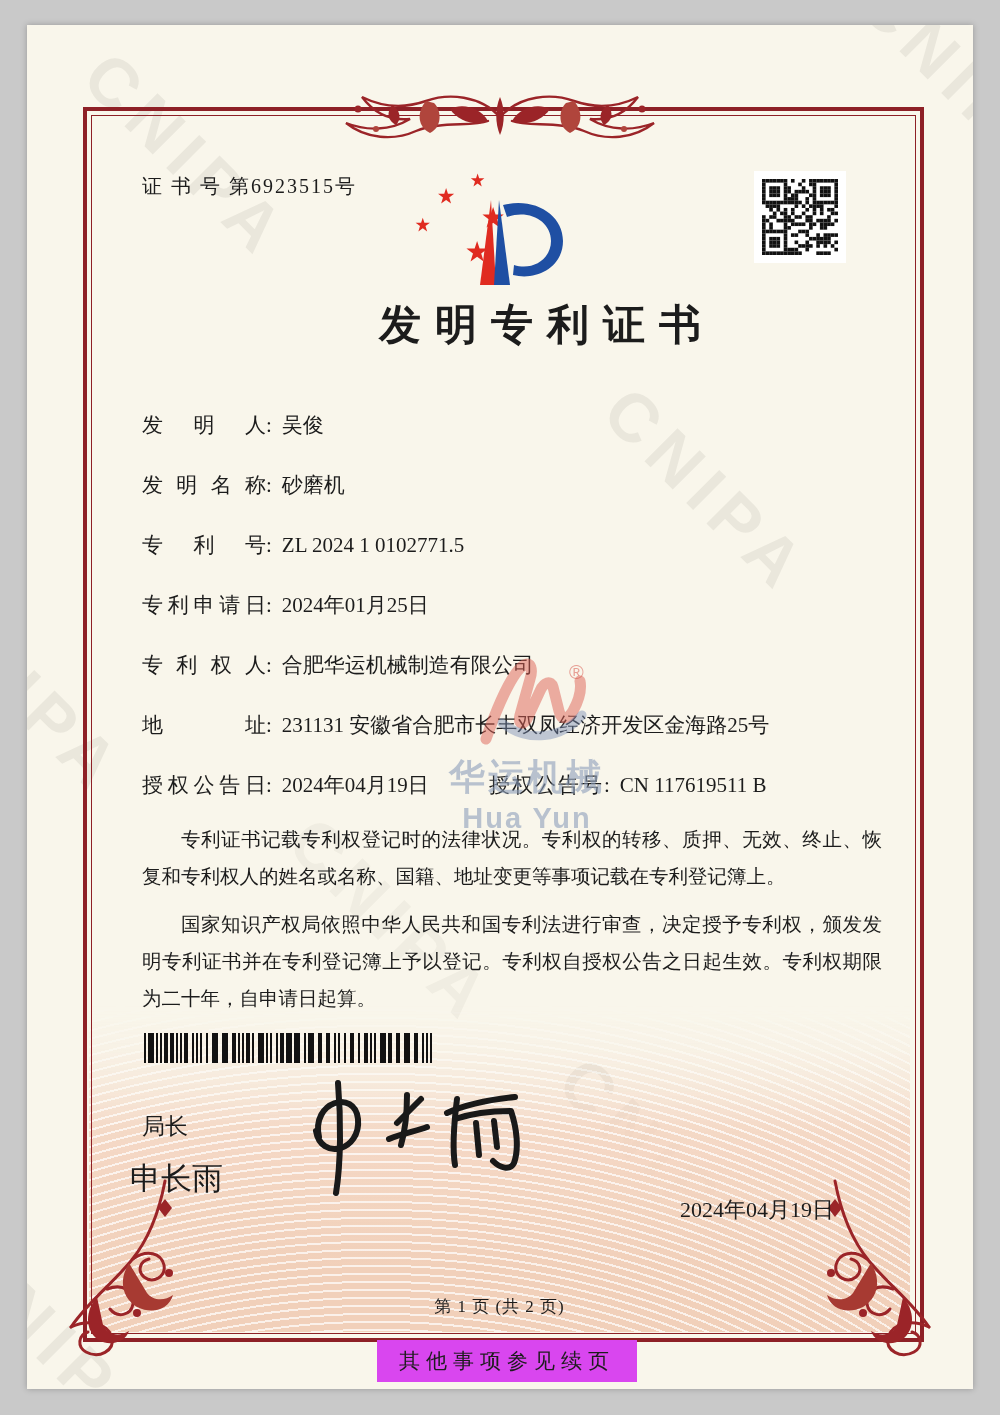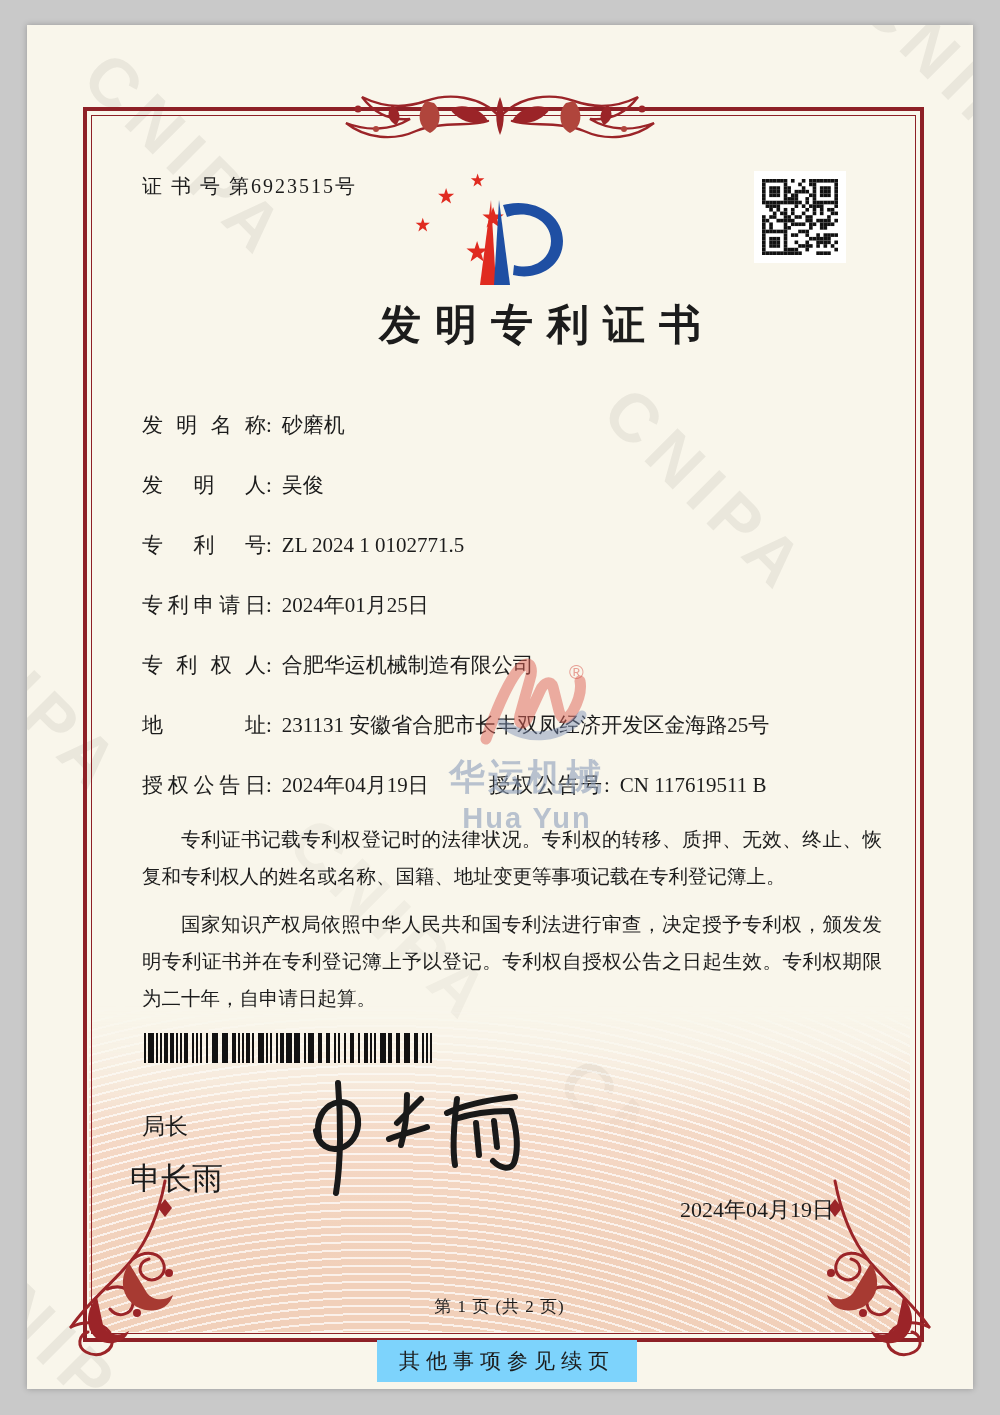--- a/index.html
+++ b/index.html
@@ -36,21 +36,21 @@
   .paras{position:absolute;left:115px;top:797px;width:740px;font-size:19.5px;line-height:1.88;text-align:justify;}
   .paras p{margin:0 0 12px 0;text-indent:2em;}
   
   .barcode{position:absolute;left:115px;top:1008px;}
   
   .sig-title{position:absolute;left:115px;top:1086px;font-family:"Liberation Sans","DejaVu Sans",sans-serif;font-size:23px;}
   .sig-name{position:absolute;left:103px;top:1133px;font-family:"Liberation Sans","DejaVu Sans",sans-serif;font-size:31px;}
   .signature{position:absolute;left:248px;top:1046px;}
   .grant-date{position:absolute;left:600px;top:1170px;width:260px;text-align:center;font-size:22px;}
   .page-info{position:absolute;left:56px;top:1270px;width:833px;text-align:center;font-size:17px;letter-spacing:1px;}
-  .footer-note{position:absolute;left:350px;top:1315px;background:#7dd3fc;padding:7px 22px;font-size:21px;letter-spacing:6px;}
+  .footer-note{position:absolute;left:350px;top:1315px;background:#d946ef;padding:7px 22px;font-size:21px;letter-spacing:6px;}
   
   .huayun{position:absolute;left:420px;top:628px;width:160px;text-align:center;}
   .huayun .reg{position:absolute;left:122px;top:8px;color:rgba(216,90,78,.55);font-size:20px;font-family:"Liberation Sans",sans-serif;}
   .huayun .cn{margin-top:0;font-family:"Liberation Sans","DejaVu Sans",sans-serif;font-weight:bold;font-size:36px;letter-spacing:3px;color:rgba(140,158,186,.6);}
   .huayun .en{font-family:"Liberation Sans","DejaVu Sans",sans-serif;font-weight:bold;font-size:29px;letter-spacing:2px;color:rgba(140,158,186,.6);}
   .orn{position:absolute;}
 </style>
 </head>
 <body>
 
@@ -377,24 +377,24 @@
             <rect x="61.523809523809526" y="72.38095238095238" width="3.619047619047619" height="3.619047619047619"></rect>
             <rect x="65.14285714285714" y="72.38095238095238" width="3.619047619047619" height="3.619047619047619"></rect>
           </g>
         </svg>
       </div>
 
     <div class="doc-title">发明专利证书</div>
 
     <div class="fields">
       <div class="frow">
+        <span class="flabel">发明人</span><span class="fcolon">:</span><span class="fvalue">吴俊</span>
+      </div>
+      <div class="frow">
         <span class="flabel">发明名称</span><span class="fcolon">:</span><span class="fvalue">砂磨机</span>
-      </div>
-      <div class="frow">
-        <span class="flabel">发明人</span><span class="fcolon">:</span><span class="fvalue">吴俊</span>
       </div>
       <div class="frow">
         <span class="flabel">专利号</span><span class="fcolon">:</span><span class="fvalue">ZL 2024 1 0102771.5</span>
       </div>
       <div class="frow">
         <span class="flabel">专利申请日</span><span class="fcolon">:</span><span class="fvalue">2024年01月25日</span>
       </div>
       <div class="frow">
         <span class="flabel">专利权人</span><span class="fcolon">:</span><span class="fvalue">合肥华运机械制造有限公司</span>
       </div>

